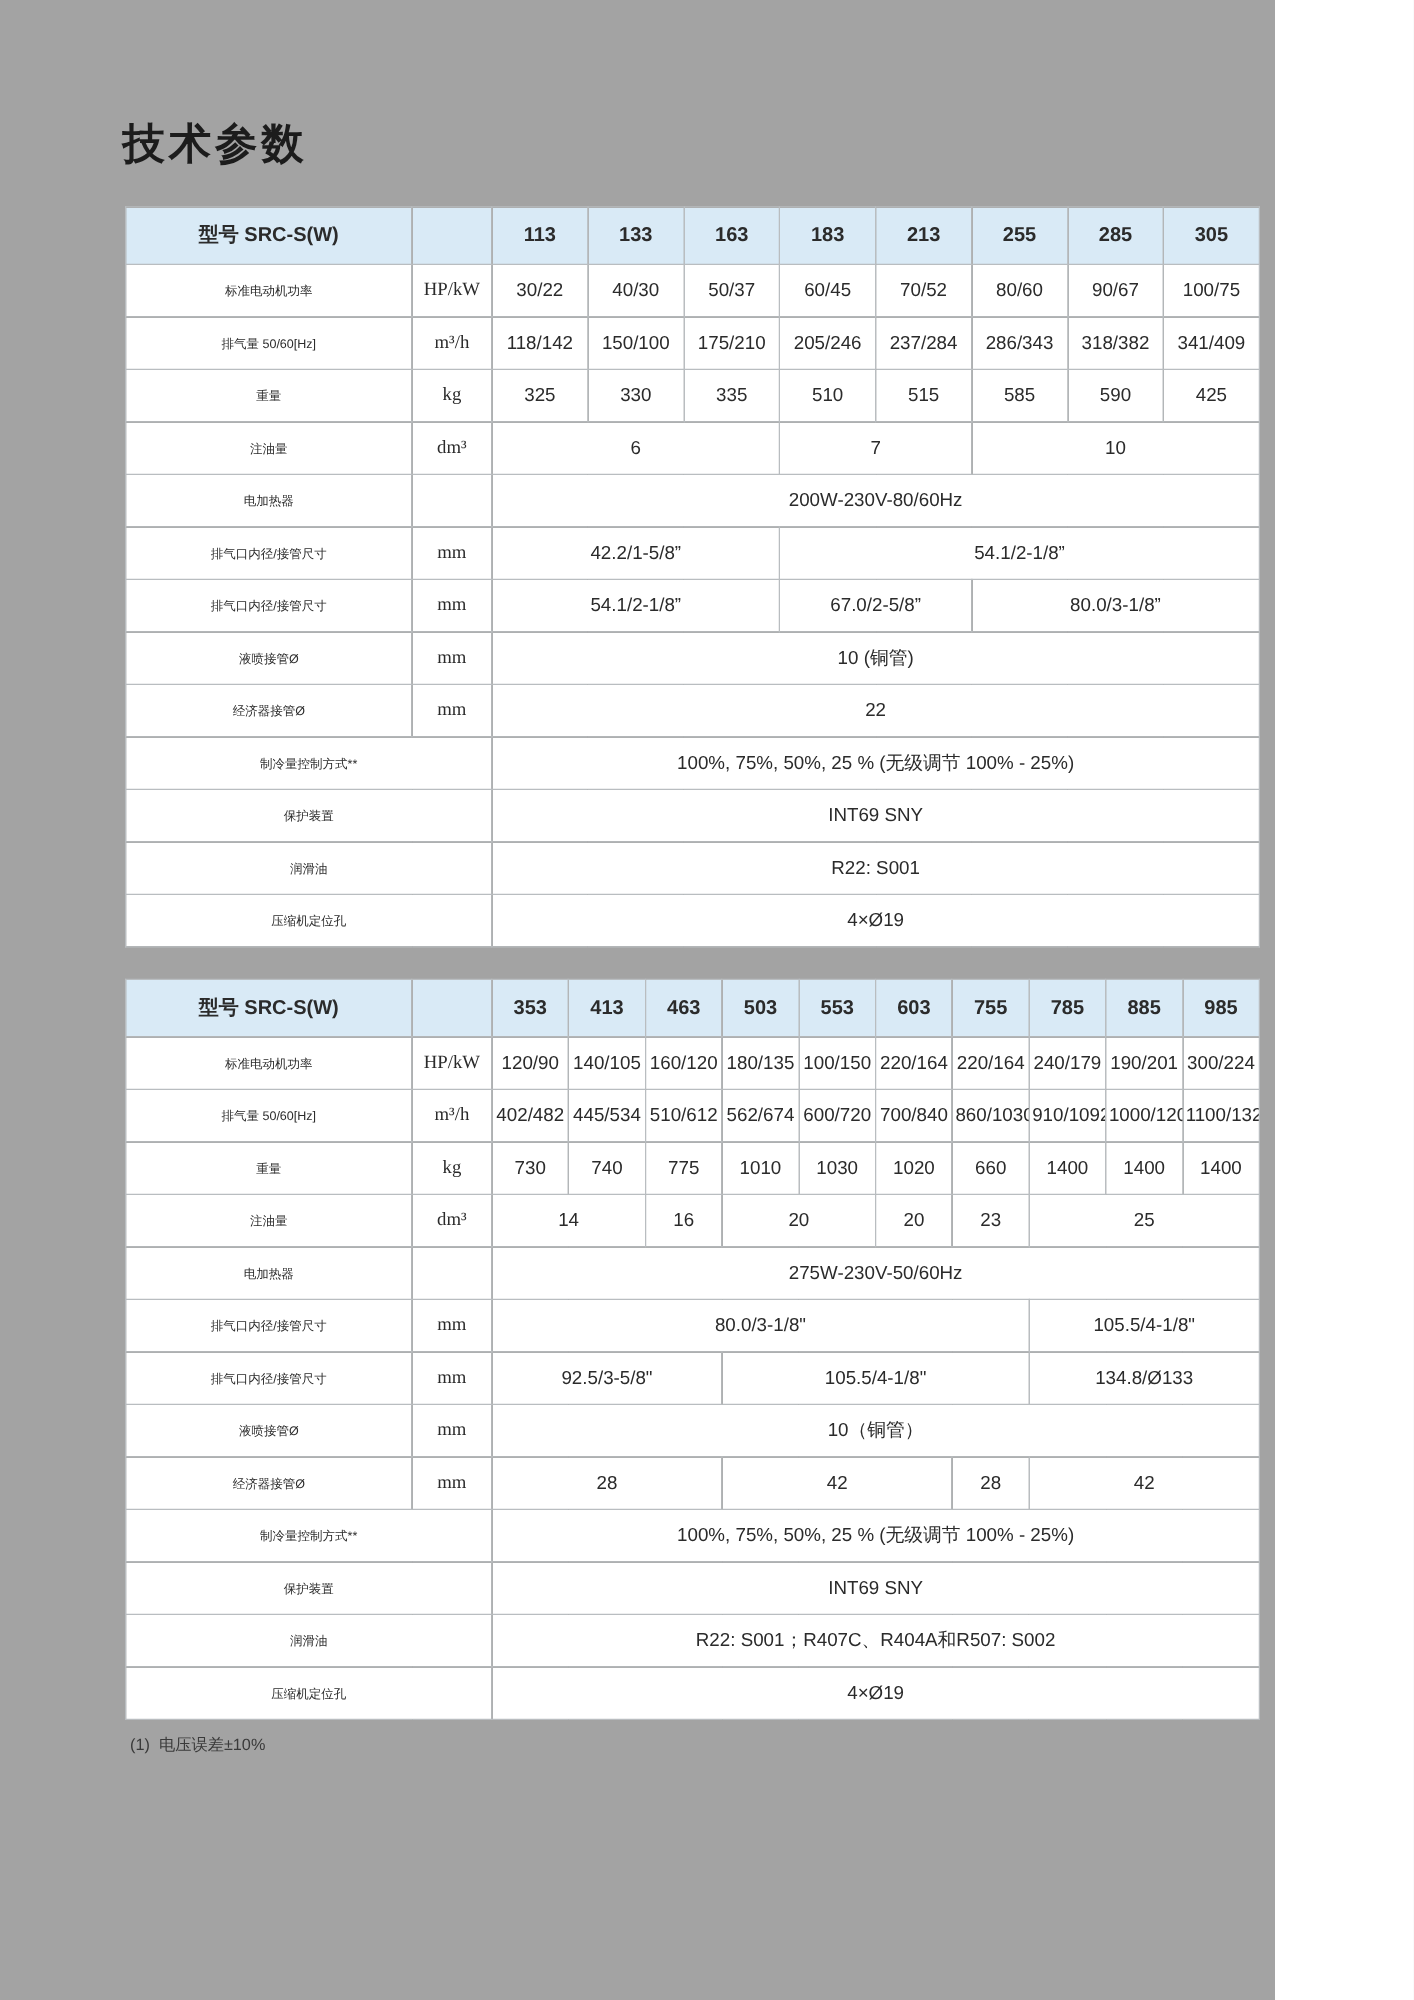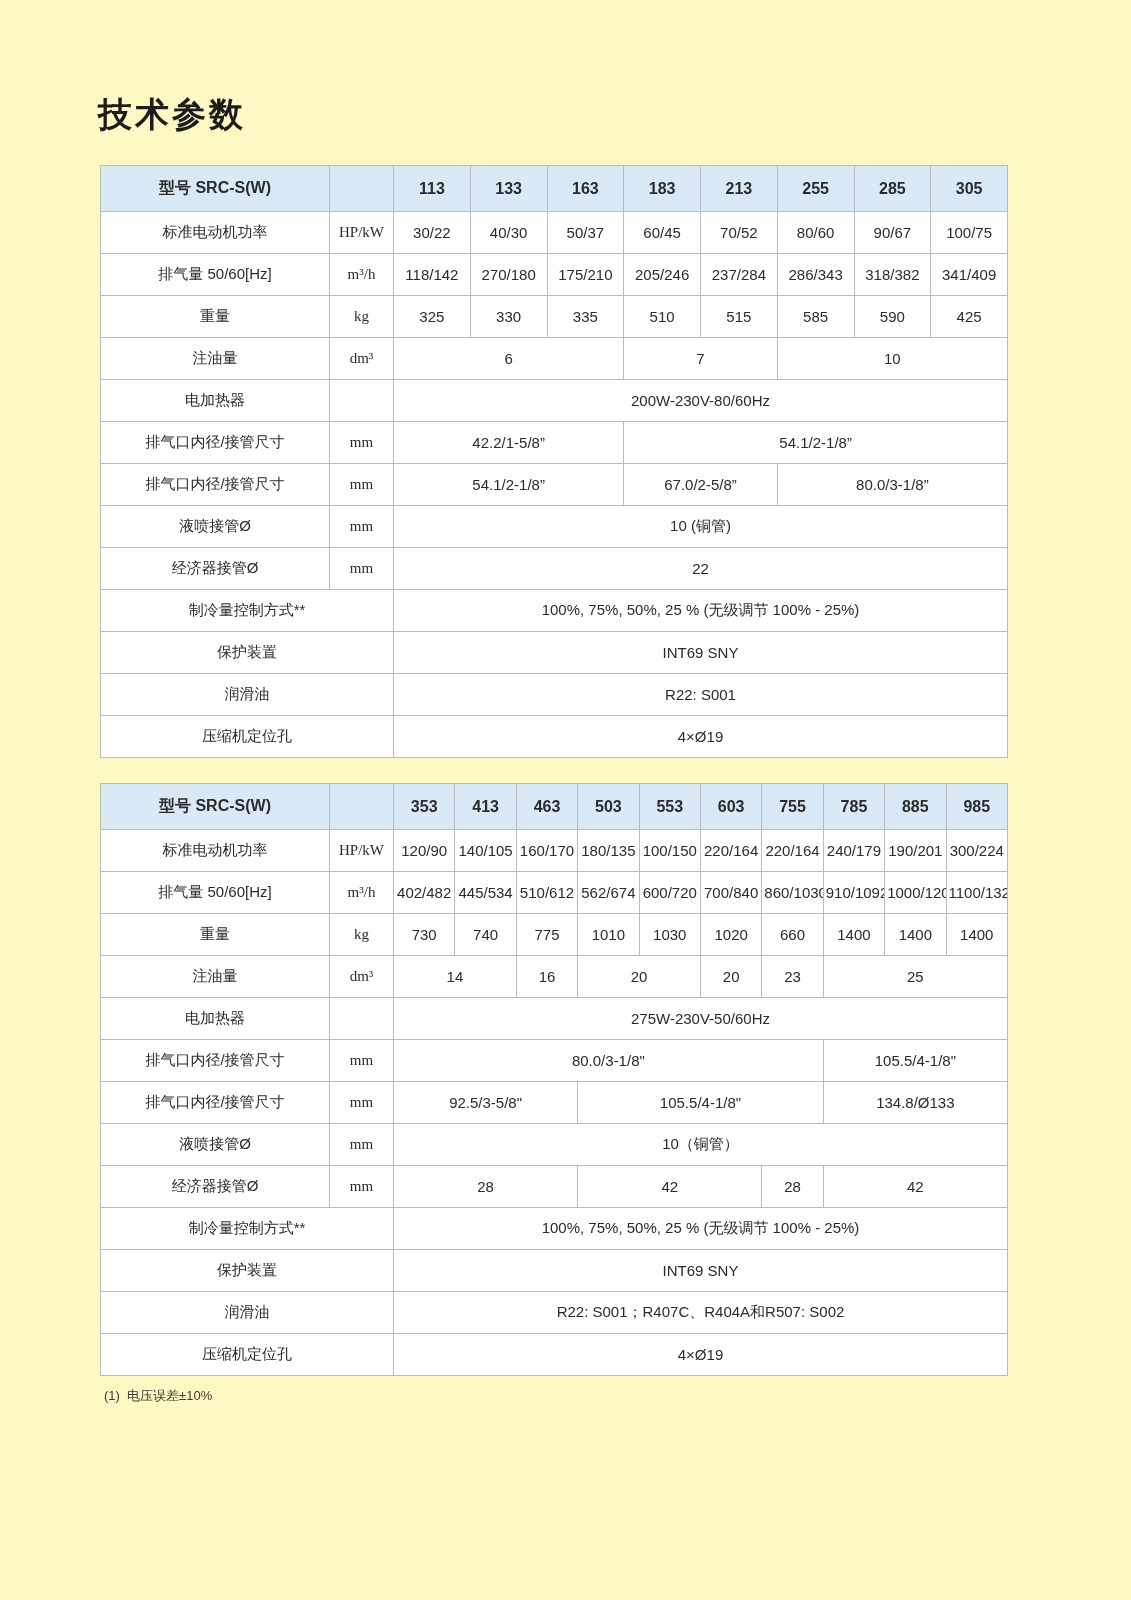--- a/index.html
+++ b/index.html
@@ -3,37 +3,37 @@
 <meta charset="utf-8">
 <style>
   :root{
     --header-bg:#d9eaf6;
     --border:#b9bdc0;
     --outer-border:#a8adb1;
     --text:#2b2b2b;
   }
   html,body{margin:0;padding:0;background:#ffffff;}
   body{font-family:"Liberation Sans","DejaVu Sans",sans-serif;color:var(--text);}
-  .page{position:relative;width:1131px;height:1600px;background:#fef9c3;overflow:hidden;}
+  .page{position:relative;width:1020px;height:1600px;background:#a3a3a3;overflow:hidden;}
   .title{position:absolute;left:98px;top:92px;margin:0;font-size:34px;font-weight:600;
          letter-spacing:3px;color:#1c1c1c;}
   table.spec-table{position:absolute;left:100px;width:908px;border-collapse:collapse;
          table-layout:fixed;font-size:15px;color:var(--text);
          border:1px solid var(--outer-border);}
   table.t1{top:165px;}
   table.t2{top:783px;}
   .spec-table th,.spec-table td{
     border:1px solid var(--border);
     text-align:center;vertical-align:middle;
     padding:0 2px;font-weight:400;
     overflow:hidden;white-space:nowrap;
   }
   .spec-table thead th{background:var(--header-bg);height:45px;font-size:16px;font-weight:bold;}
   .spec-table tbody td{height:41px;background:#ffffff;}
-  .spec-table td.label-cell{font-size:15px;}
+  .spec-table td.label-cell{font-size:10px;}
   .spec-table td.unit-cell{font-size:15px;font-family:Liberation Serif, serif;}
   .footnote{position:absolute;left:104px;top:1387px;font-size:13px;color:#3a3a3a;white-space:pre;}
 </style>
 </head>
 <body>
 
 <div class="page">
   <h1 class="title">技术参数</h1>
   <table class="spec-table t1">
       <colgroup>
@@ -72,21 +72,21 @@
           <td colspan="1">60/45</td>
           <td colspan="1">70/52</td>
           <td colspan="1">80/60</td>
           <td colspan="1">90/67</td>
           <td colspan="1">100/75</td>
         </tr>
         <tr>
           <td class="label-cell">排气量 50/60[Hz]</td>
           <td class="unit-cell">m³/h</td>
           <td colspan="1">118/142</td>
-          <td colspan="1">270/180</td>
+          <td colspan="1">150/100</td>
           <td colspan="1">175/210</td>
           <td colspan="1">205/246</td>
           <td colspan="1">237/284</td>
           <td colspan="1">286/343</td>
           <td colspan="1">318/382</td>
           <td colspan="1">341/409</td>
         </tr>
         <tr>
           <td class="label-cell">重量</td>
           <td class="unit-cell">kg</td>
@@ -182,21 +182,21 @@
           <th>885</th>
           <th>985</th>
         </tr>
       </thead>
       <tbody>
         <tr>
           <td class="label-cell">标准电动机功率</td>
           <td class="unit-cell">HP/kW</td>
           <td colspan="1">120/90</td>
           <td colspan="1">140/105</td>
-          <td colspan="1">160/170</td>
+          <td colspan="1">160/120</td>
           <td colspan="1">180/135</td>
           <td colspan="1">100/150</td>
           <td colspan="1">220/164</td>
           <td colspan="1">220/164</td>
           <td colspan="1">240/179</td>
           <td colspan="1">190/201</td>
           <td colspan="1">300/224</td>
         </tr>
         <tr>
           <td class="label-cell">排气量 50/60[Hz]</td>

